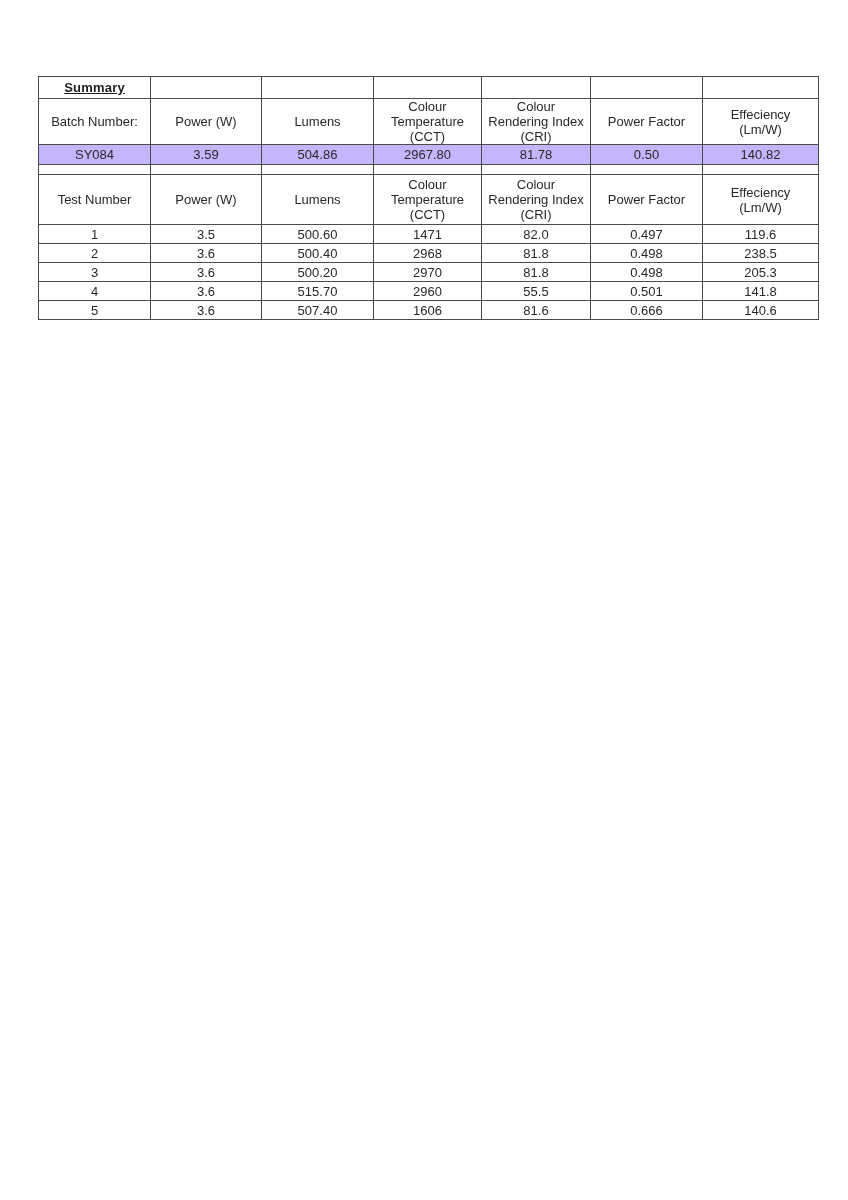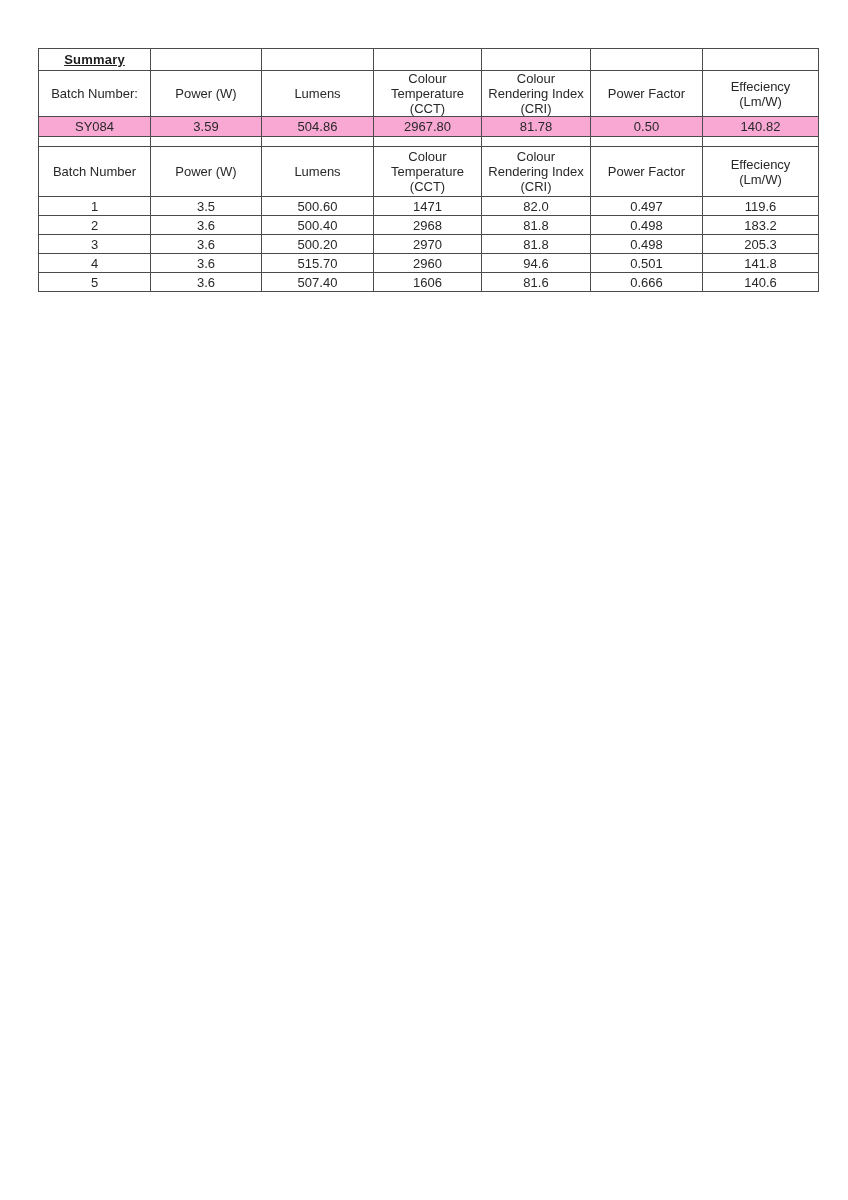--- a/index.html
+++ b/index.html
@@ -11,40 +11,40 @@
   .page {
     position: relative;
     width: 848px;
     height: 1200px;
     background: #ffffff;
     overflow: hidden;
   }
   table.summary-table {
     position: absolute;
     left: 38px;
-    top: 48px;
+    top: 76px;
     border-collapse: collapse;
     table-layout: fixed;
     width: 780px;
     color: #282828;
     padding-left: 26px;
   }
   table.summary-table td {
     border: 1px solid #4b4b4b;
     text-align: center;
     vertical-align: middle;
     font-size: 13px;
     padding: 0 2px;
     overflow: hidden;
     white-space: pre-line;
     line-height: 15px;
   }
   tr.r-title  td { height: 21px; }
   tr.r-head   td { height: 44px; }
-  tr.r-batch  td { height: 19px; background: #f9a8d4; margin-top: 44px; }
+  tr.r-batch  td { height: 19px; background: #c4b5fd; margin-top: 44px; }
   tr.r-spacer td { height: 9px;  }
   tr.r-head2  td { height: 49px; }
   tr.r-data   td { height: 18px; }
   td.c-title {
     text-align: left;
     font-weight: 700;
     font-size: 17px;
     text-decoration: underline;
     letter-spacing: 0.2px;
     padding-left: 3px;
@@ -106,21 +106,21 @@
       <td></td>
       <td></td>
       <td></td>
       <td></td>
       <td></td>
       <td></td>
       <td></td>
     </tr>
 
     <tr class="r-head2">
-      <td>Batch Number</td>
+      <td>Test Number</td>
       <td>Power (W)</td>
       <td>Lumens</td>
       <td>Colour
 Temperature
 (CCT)</td>
       <td>Colour
 Rendering Index
 (CRI)</td>
       <td>Power Factor</td>
       <td>Effeciency
@@ -136,37 +136,37 @@
       <td>0.497</td>
       <td>119.6</td>
     </tr>
     <tr class="r-data">
       <td>2</td>
       <td>3.6</td>
       <td>500.40</td>
       <td>2968</td>
       <td>81.8</td>
       <td>0.498</td>
-      <td>183.2</td>
+      <td>238.5</td>
     </tr>
     <tr class="r-data">
       <td>3</td>
       <td>3.6</td>
       <td>500.20</td>
       <td>2970</td>
       <td>81.8</td>
       <td>0.498</td>
       <td>205.3</td>
     </tr>
     <tr class="r-data">
       <td>4</td>
       <td>3.6</td>
       <td>515.70</td>
       <td>2960</td>
-      <td>94.6</td>
+      <td>55.5</td>
       <td>0.501</td>
       <td>141.8</td>
     </tr>
     <tr class="r-data">
       <td>5</td>
       <td>3.6</td>
       <td>507.40</td>
       <td>1606</td>
       <td>81.6</td>
       <td>0.666</td>

